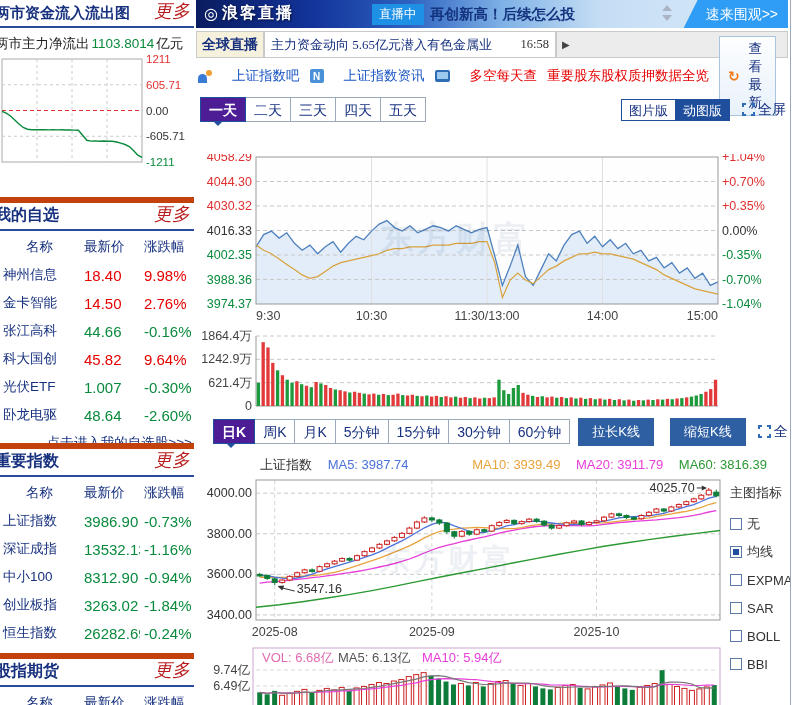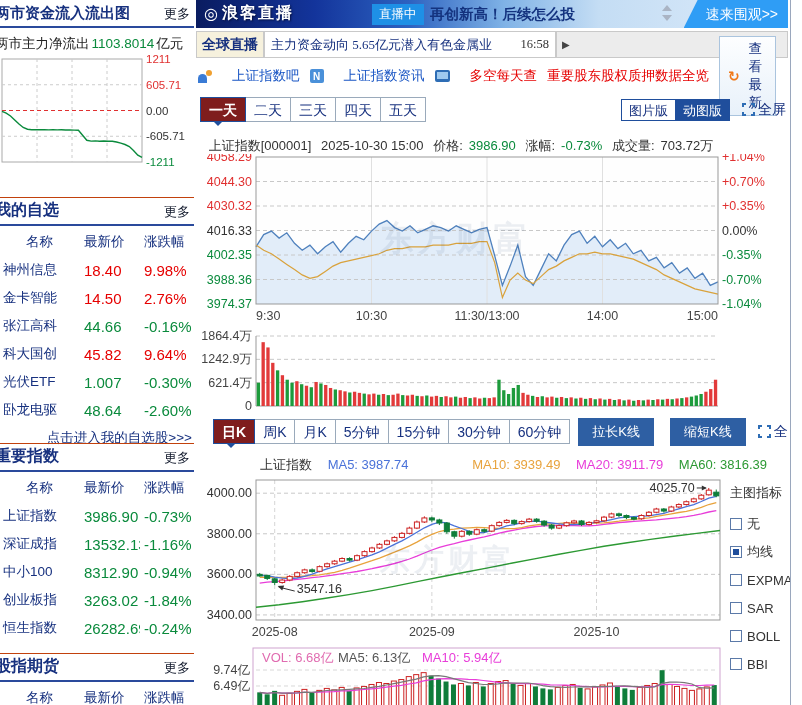--- a/index.html
+++ b/index.html
@@ -5,24 +5,24 @@
 *{margin:0;padding:0;box-sizing:border-box;}
 html,body{width:802px;height:705px;overflow:hidden;background:#fff;font-family:"Liberation Sans","DejaVu Sans",sans-serif;}
 #app{position:relative;width:802px;height:705px;overflow:hidden;background:#fff;color:#333;}
 svg text{font-family:"Liberation Sans","DejaVu Sans",sans-serif;}
 
 .sidebar{position:absolute;left:0;top:0;width:194px;height:705px;overflow:hidden;background:#fff;}
 .sec{position:absolute;left:0;width:194px;}
 .sec-head{display:flex;justify-content:space-between;align-items:flex-end;padding:17px 4px 3px 0;border-bottom:2px solid #2a4a9c;height:28px;}
 .sec-title{font-size:16px;font-weight:bold;color:#17317f;margin-left:-5px;white-space:nowrap;}
 .sec-flow .sec-title{font-size:15px;}
-.more{font-size:13px;color:#0f172a;cursor:pointer;text-decoration:none;}
+.more{font-size:18px;color:#b91c1c;cursor:pointer;text-decoration:none;font-style:italic;}
 .flow-label{padding:7px 0 2px 0;font-size:13.5px;color:#222;margin-left:-5px;white-space:nowrap;}
 .flow-val{color:#0a8a3c;margin:0 2px;}
-.divider-top{border-top:1px solid #c2410c;}
+.divider-top{border-top:6px solid #c2410c;}
 .table{margin-top:2px;}
 .trow{display:grid;grid-template-columns:80px 60px 54px;height:28px;align-items:center;font-size:13px;}
 .trow.thead .tcell{color:#17317f;font-size:13.5px;}
 .trow.thead .tcell:first-child{padding-left:26px;}
 .tcell{padding-left:4px;white-space:nowrap;overflow:hidden;}
 .tcell.name{color:#17317f;font-size:13.5px;margin-left:-5px;padding-left:8px;}
 .tcell.num{font-size:15px;}
 .up{color:#e60000;}
 .down{color:#0a8a3c;}
 .watch-footer{display:block;text-align:right;padding:5px 2px 0 0;font-size:13.5px;color:#17317f;cursor:pointer;text-decoration:none;}
@@ -56,21 +56,21 @@
 .ic-n{width:14px;height:14px;background:#4a90d9;color:#fff;font-size:10px;font-weight:bold;display:inline-flex;align-items:center;justify-content:center;border-radius:2px;font-style:normal;}
 .ic-monitor{width:15px;height:12px;background:#2e6db5;border-radius:2px;position:relative;display:inline-block;}
 .ic-monitor::before{content:"";position:absolute;left:2px;top:2px;right:2px;bottom:3px;background:#9ec9ef;}
 .refresh-btn{margin-left:auto;margin-right:12px;display:inline-flex;align-items:center;gap:4px;border:1px solid #aac4de;background:linear-gradient(#fdfeff,#e8f1fa);color:#17317f;font-size:13.5px;padding:3px 8px;cursor:pointer;font-family:inherit;}
 .ic-refresh{color:#f07818;font-weight:bold;font-style:normal;font-size:14px;line-height:1;}
 .daytabs{position:absolute;top:96px;left:4px;width:586px;height:27px;display:flex;align-items:center;}
 .ktabs{position:absolute;top:418px;left:4px;width:586px;height:27px;display:flex;align-items:center;margin-left:13px;}
 .tabgroup{display:flex;}
 .tab{min-width:40px;padding:0 8px;height:25px;line-height:25px;text-align:center;border:1px solid #9aaabb;border-left:none;color:#17317f;font-size:14px;cursor:pointer;background:#fff;position:relative;white-space:nowrap;}
 .tab:first-child{border-left:1px solid #9aaabb;}
-.tab.active{background:#7f1d1d;color:#fff;border-color:#1f4e9c;font-weight:bold;}
+.tab.active{background:#4c1d95;color:#fff;border-color:#1f4e9c;font-weight:bold;}
 .tab.active::after{content:"";position:absolute;left:12px;bottom:-5px;border-left:5px solid transparent;border-right:5px solid transparent;border-top:5px solid #1f4e9c;}
 .dt-right{margin-left:auto;display:flex;align-items:center;gap:8px;}
 .ver{height:22px;line-height:22px;padding:0 7px;font-size:13px;cursor:pointer;border:1px solid #1f4e9c;}
 .ver.pic{background:#fff;color:#17317f;border-right:none;margin-right:-8px;}
 .ver.anim{background:#1f4e9c;color:#fff;}
 .fullscreen{display:inline-flex;align-items:center;gap:3px;color:#17317f;font-size:14px;cursor:pointer;margin-left:4px;white-space:nowrap;}
 .kbtn{background:#2e5fa3;color:#fff;border:none;padding:5px 14px;font-size:13px;margin-left:8px;cursor:pointer;font-family:inherit;white-space:nowrap;}
 .ichart-title{position:absolute;top:137px;left:0;width:530px;text-align:center;font-size:13px;color:#333;white-space:nowrap;}
 .ichart-title span{margin:0 3px;}
 .green-txt{color:#0a8a3c;}
@@ -282,27 +282,20 @@
         <span class="ver anim">动图版</span>
         <span class="fullscreen">
           <svg width="13" height="13">
               <path d="M1 4V1h3 M9 1h3v3 M12 9v3H9 M4 12H1V9" stroke="#2e6db5" stroke-width="2" fill="none"></path>
             </svg>
           <span>全屏</span>
         </span>
       </div>
     </div>
 
-    <div class="ichart-title">
-      <span>上证指数[000001]</span>
-      <span>2025-10-30 15:00</span>
-      <span>价格:</span><span class="green-txt">3986.90</span>
-      <span>涨幅:</span><span class="green-txt">-0.73%</span>
-      <span>成交量:</span><span>703.72万</span>
-    </div>
 
     <svg id="intradaySvg" width="592" height="176">
         <rect x="60" y="3" width="462" height="147" fill="#fefefe" stroke="none"></rect>
         <polygon points="60.0,92.8 67.7,80.6 75.4,77.1 83.1,84.1 90.8,78.8 98.5,89.3 106.2,96.3 113.9,91.1 121.6,99.8 129.3,92.8 137.0,87.6 144.7,98.1 152.4,89.3 160.1,82.3 167.8,85.8 175.5,77.1 183.2,70.1 190.9,66.6 198.6,73.6 206.3,77.1 214.0,71.8 221.7,78.8 229.4,75.3 237.1,71.8 244.8,73.6 252.5,77.1 260.2,71.8 267.9,75.3 275.6,78.8 283.3,75.3 291.0,73.6 298.7,101.6 306.4,131.4 314.1,112.1 321.8,91.1 329.5,122.6 337.2,131.4 344.9,115.6 352.6,99.8 360.3,106.9 368.0,91.1 375.7,80.6 383.4,77.1 391.1,89.3 398.8,82.3 406.5,92.8 414.2,85.8 421.9,94.6 429.6,89.3 437.3,99.8 445.0,96.3 452.7,106.9 460.4,103.4 468.1,113.9 475.8,108.6 483.5,119.1 491.2,113.9 498.9,124.4 506.6,119.1 514.3,131.4 522.0,127.9 522.0,150.0 60.0,150.0" fill="#ddeaf8" opacity="0.85" stroke="none"></polygon>
         <line x1="175.5" y1="3" x2="175.5" y2="150" stroke="#e0e0e0" stroke-width="1"></line>
         <line x1="291" y1="3" x2="291" y2="150" stroke="#e0e0e0" stroke-width="1"></line>
         <line x1="406.5" y1="3" x2="406.5" y2="150" stroke="#e0e0e0" stroke-width="1"></line>
         <text x="56" y="7" fill="#e03030" font-size="12.5" text-anchor="end">4058.29</text>
         <text x="526" y="7" fill="#e03030" font-size="12.5" text-anchor="start">+1.04%</text>
         <line x1="60" y1="27.5" x2="522" y2="27.5" stroke="#c8c8c8" stroke-width="1" stroke-dasharray="4 3"></line>

